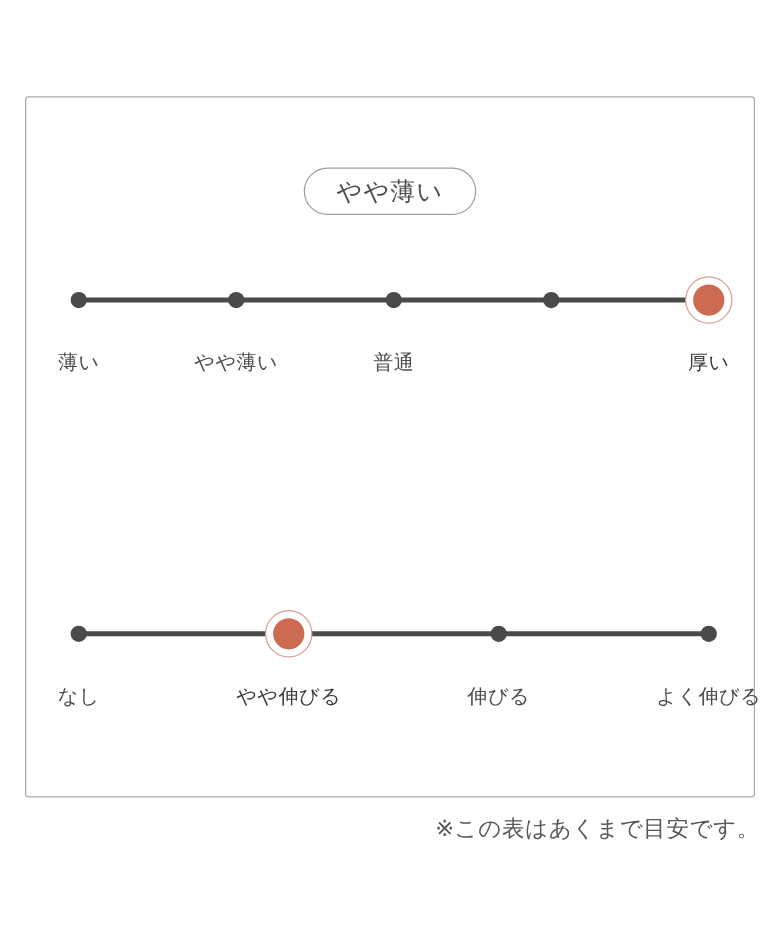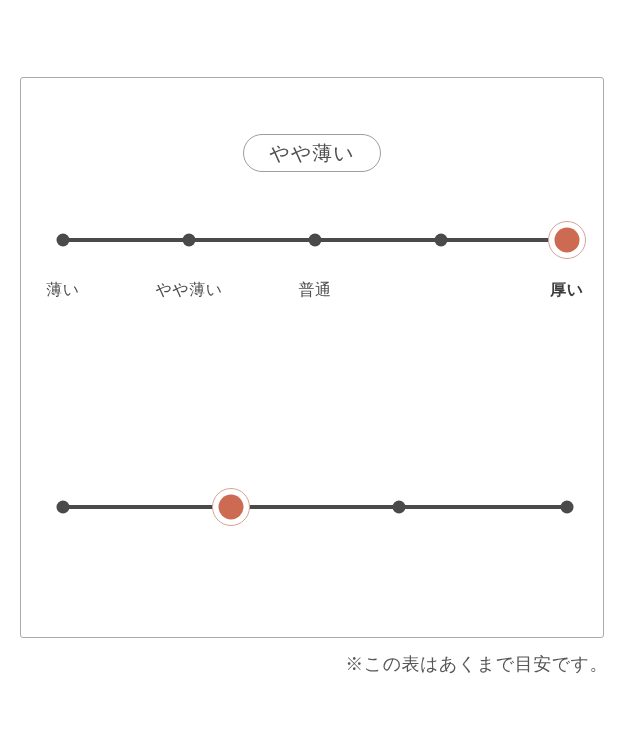--- a/index.html
+++ b/index.html
@@ -109,32 +109,31 @@
     position: absolute;
     top: 0;
     transform: translateX(-50%);
     white-space: nowrap;
     font-size: 16px;
     line-height: 24px;
     color: #4d4d4d;
     letter-spacing: 0.5px;
   }
   .scale-label.selected {
-    font-weight: bold;
+    font-weight: normal;
     color: #3d3d3d;
   }
   .footnote {
     position: absolute;
     right: 17px;
     top: 652px;
     font-size: 18px;
     line-height: 24px;
     color: #575757;
     letter-spacing: 0.5px;
-    font-family: Liberation Serif, serif;
   }
 </style>
 </head>
 <body>
 
 <div class="canvas">
   <div class="panel">
 
     <section class="scale scale-0">
       <div class="pill">
@@ -161,18 +160,24 @@
     <section class="scale scale-1">
       <div class="track-area">
         <div class="track"></div>
         <div class="dots">
             <span class="dot" style="left: 0%;"></span>
             <span class="dot selected" style="left: 33.3333%;"></span>
             <span class="dot" style="left: 66.6667%;"></span>
             <span class="dot" style="left: 100%;"></span>
           </div>
       </div>
+      <div class="labels">
+          <span class="scale-label" style="left: 0%;">なし</span>
+          <span class="scale-label selected" style="left: 33.3333%;">やや伸びる</span>
+          <span class="scale-label" style="left: 66.6667%;">伸びる</span>
+          <span class="scale-label" style="left: 100%;">よく伸びる</span>
+        </div>
     </section>
 
   </div>
 
   <div class="footnote">※この表はあくまで目安です。</div>
 </div>
 
 </body></html>

